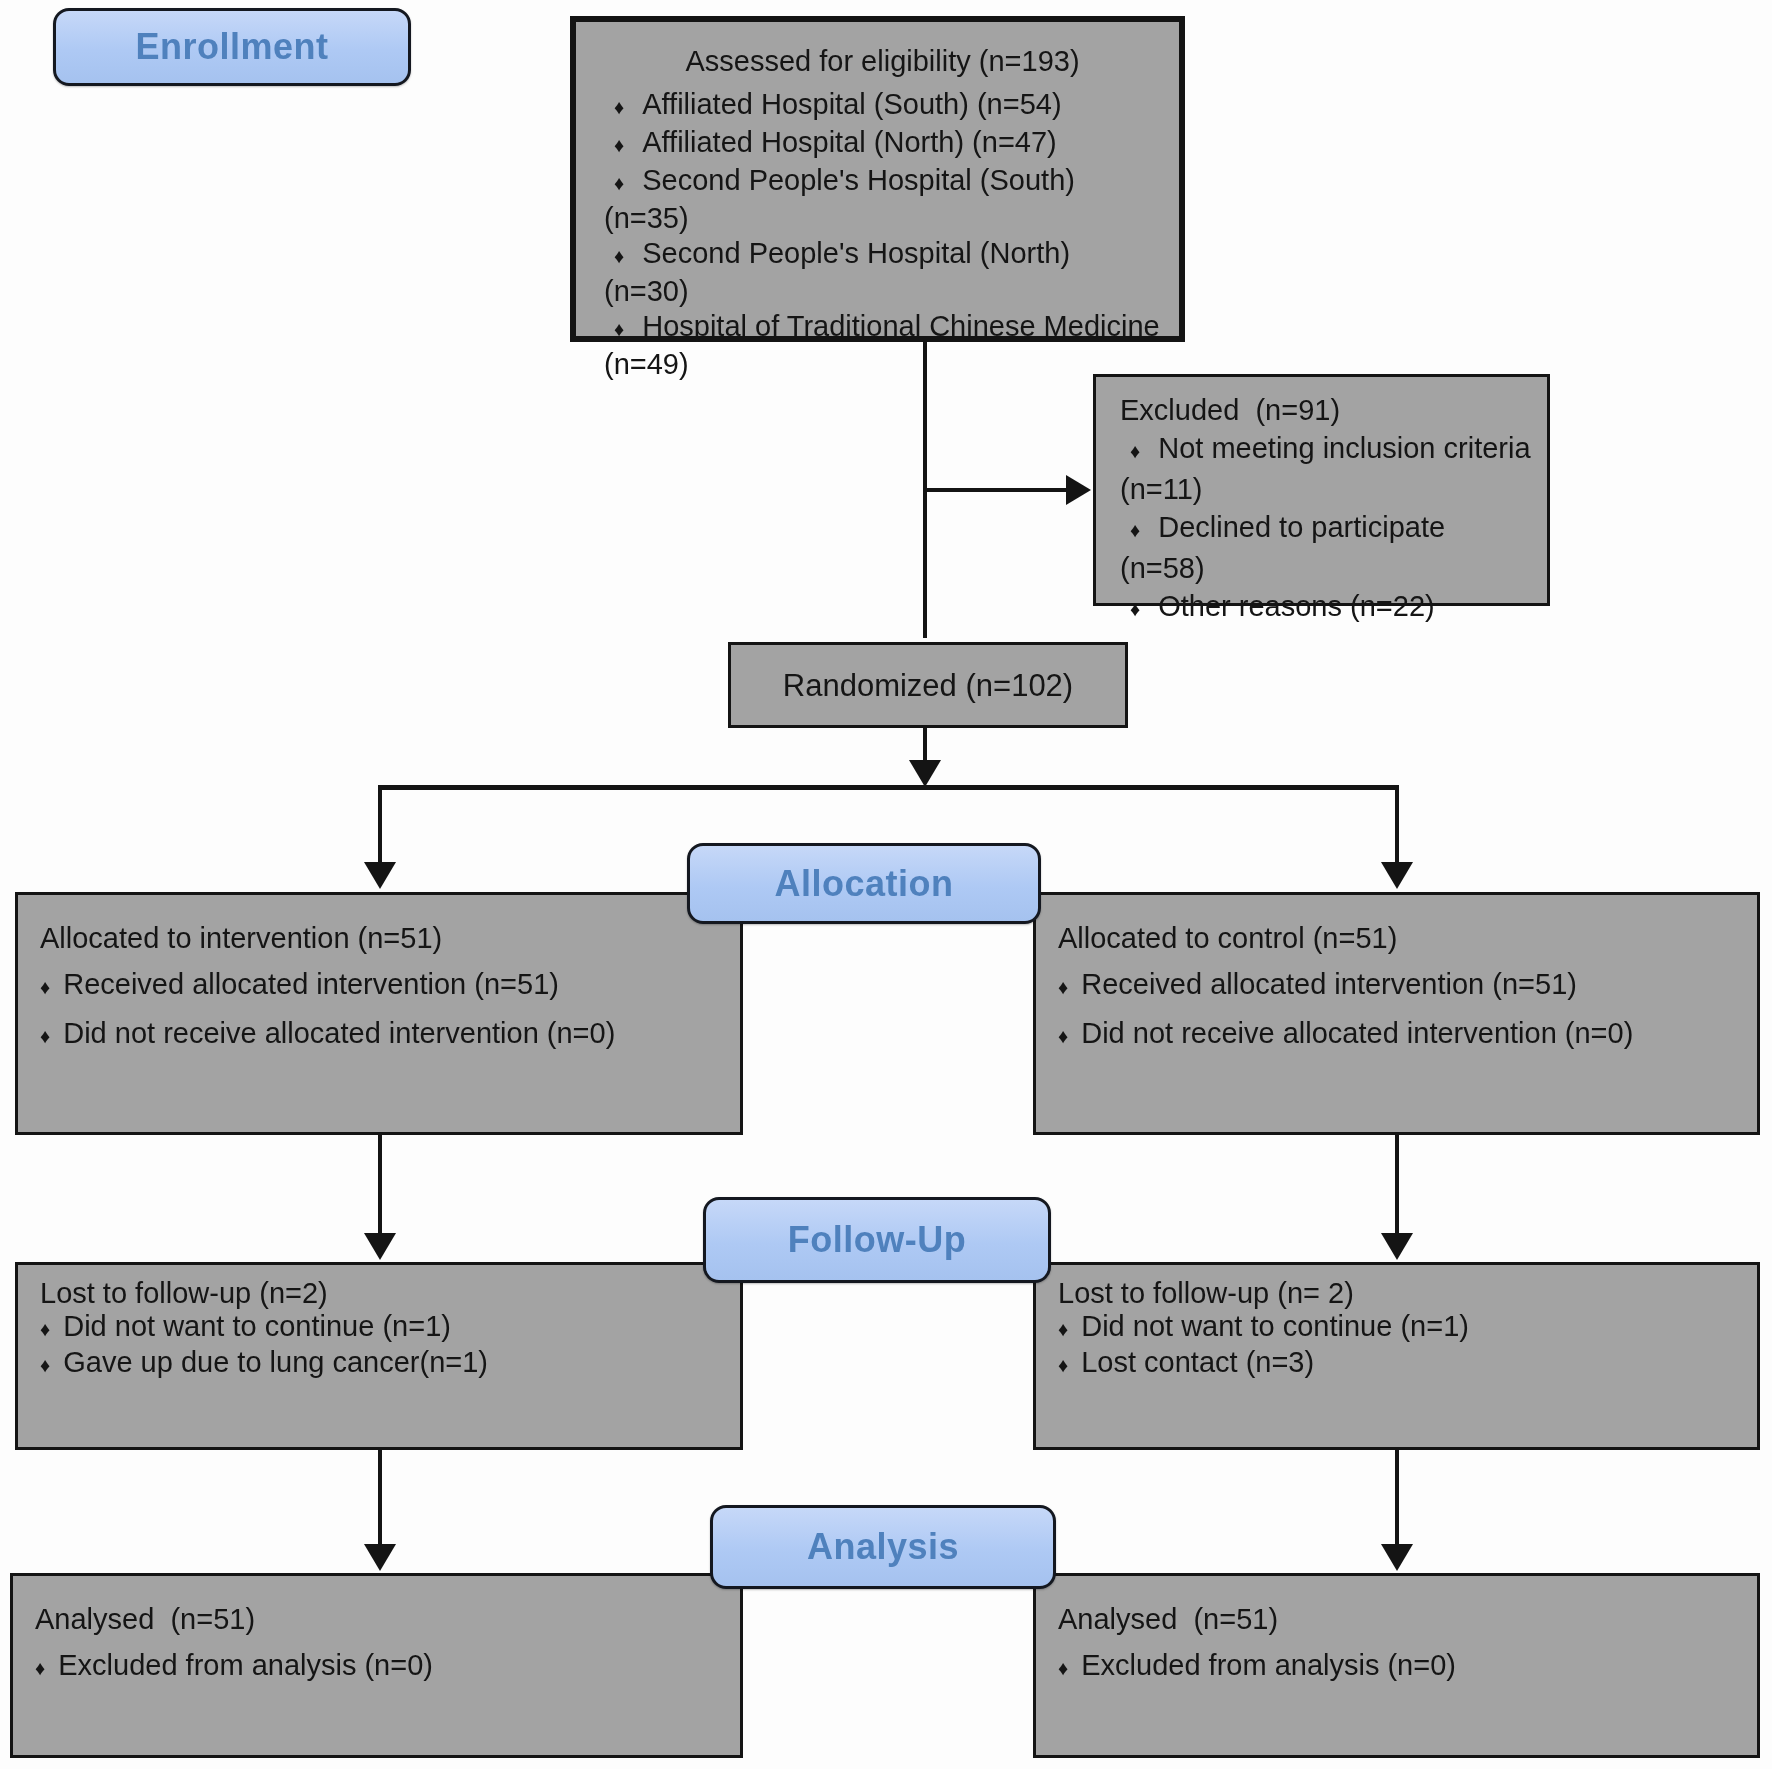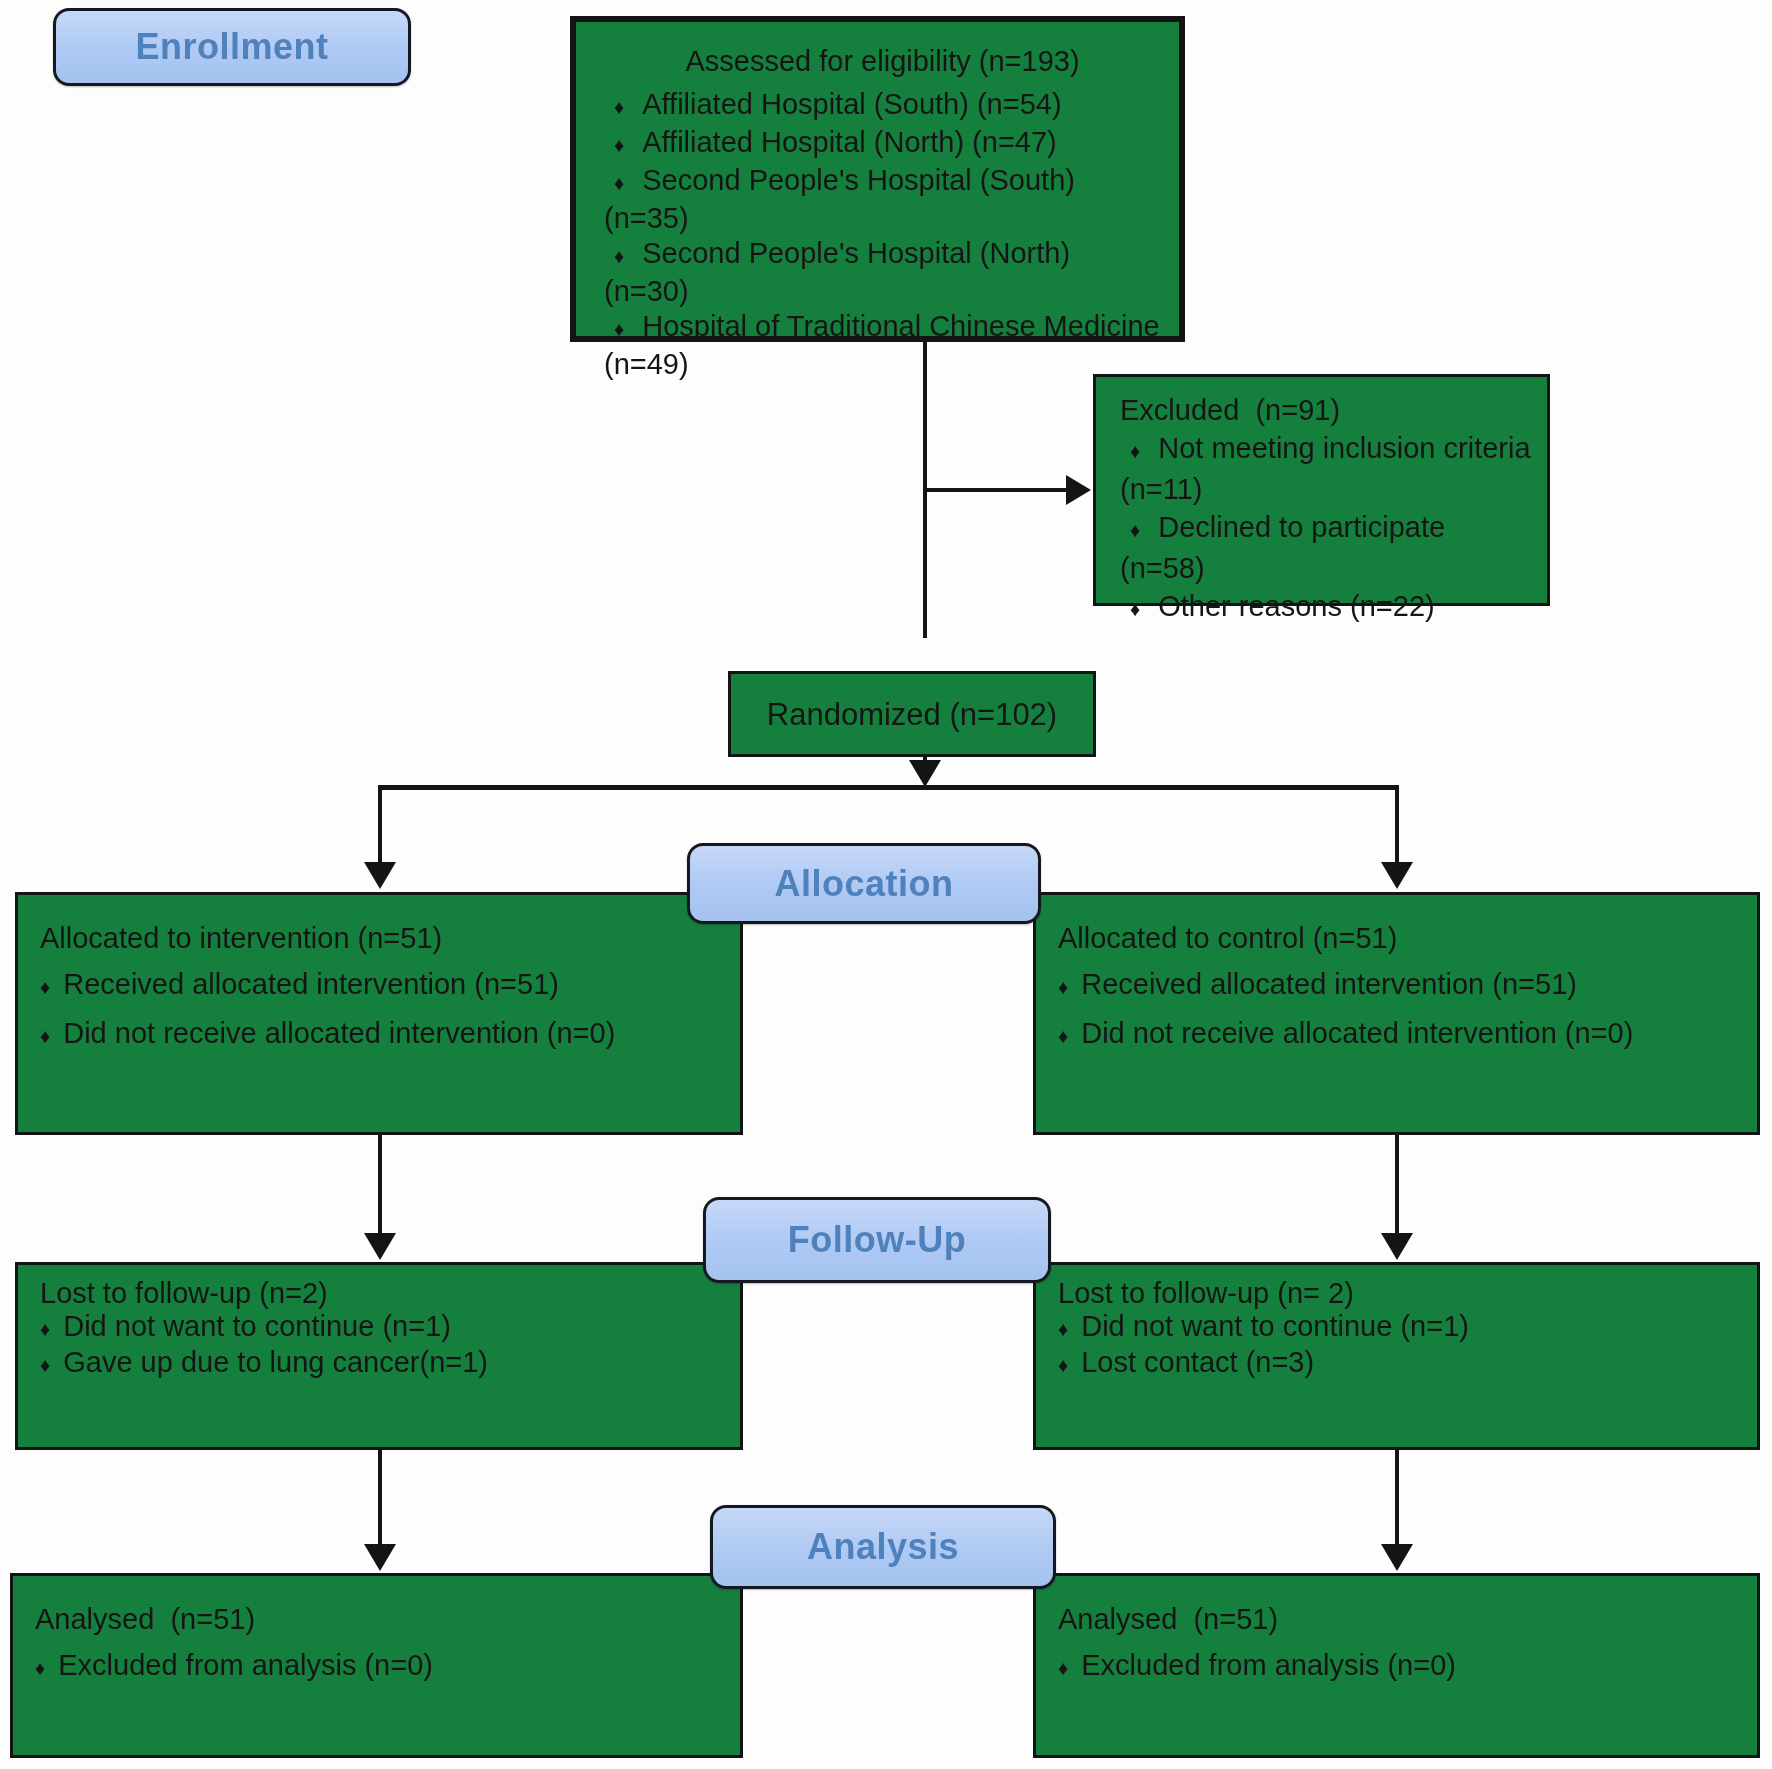--- a/index.html
+++ b/index.html
@@ -19,21 +19,21 @@
     border:3px solid #141820;
     border-radius:16px;
     font-size:36px;font-weight:bold;color:#4f81bd;
     letter-spacing:.5px;
     z-index:6;
     box-shadow:0 1px 2px rgba(0,0,0,.25);
   }
   
   .box{
     position:absolute;
-    background:#15803d;
+    background:#a3a3a3;
     border:3px solid #141414;
     box-sizing:border-box;
     font-size:29px;line-height:35px;
     z-index:3;
   }
   .box .title{white-space:pre-wrap;}
   .box.thick{border-width:6px;}
   .center-text{display:flex;align-items:center;justify-content:center;text-align:center;}
   .li{position:relative;white-space:normal;}
   .dm{font-size:20px;margin-right:13px;}
@@ -96,21 +96,21 @@
 
   <div class="box" style="left:1093px;top:374px;width:457px;height:232px;">
     <div class="excluded-inner">
       <div class="title">Excluded  (n=91)</div>
       <div class="li"><span class="dm2">♦</span><span>Not meeting inclusion criteria (n=11)</span></div>
       <div class="li"><span class="dm2">♦</span><span>Declined to participate (n=58)</span></div>
       <div class="li"><span class="dm2">♦</span><span>Other reasons (n=22)</span></div>
     </div>
   </div>
 
-  <div class="box center-text" style="left:728px;top:671px;width:368px;height:86px;font-size:31px;">
+  <div class="box center-text" style="left:728px;top:642px;width:400px;height:86px;font-size:31px;">
     <span>Randomized (n=102)</span>
   </div>
 
   <div class="box" style="left:15px;top:892px;width:728px;height:243px;">
     <div class="roomy-inner">
       <div class="title">Allocated to intervention (n=51)</div>
       <div class="li"><span class="dm">♦</span><span>Received allocated intervention (n=51)</span></div>
       <div class="li"><span class="dm">♦</span><span>Did not receive allocated intervention (n=0)</span></div>
     </div>
   </div>

